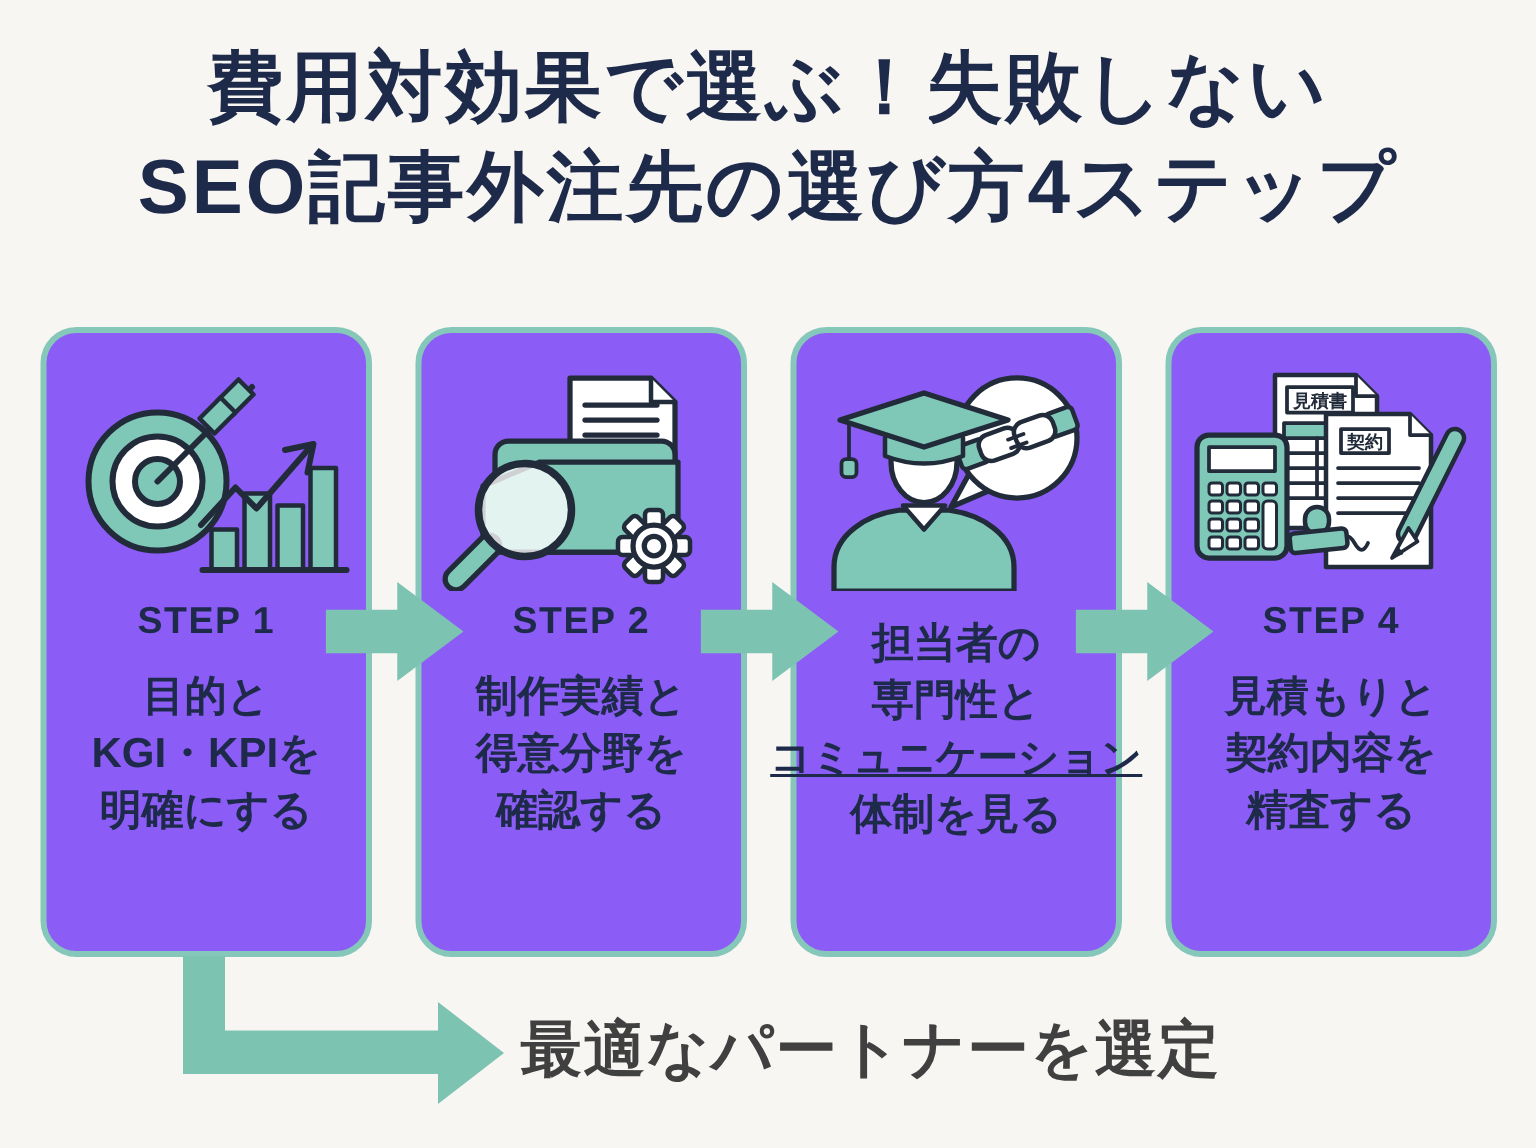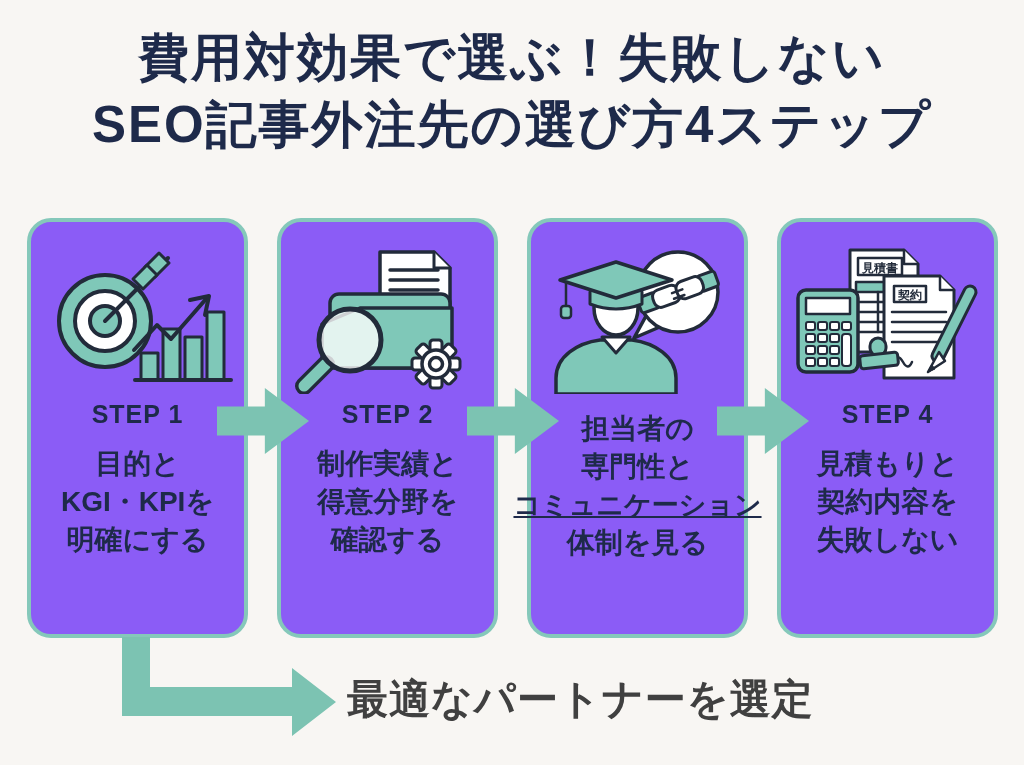--- a/index.html
+++ b/index.html
@@ -244,21 +244,21 @@
             <rect x="82" y="94" width="16" height="18" rx="8" fill="#7fc8b8" stroke-width="3"></rect>
             <rect x="72" y="110" width="38" height="13" rx="3" fill="#7fc8b8" stroke-width="3" transform="rotate(-6 91 116)"></rect>
           </g>
         </g>
       </svg>
     </div>
     <div class="step-label">STEP 4</div>
     <div class="step-lines">
       <div class="ln">見積もりと</div>
       <div class="ln">契約内容を</div>
-      <div class="ln">失敗しない</div>
+      <div class="ln">精査する</div>
     </div>
   </div>
 
   <div class="flow-arrow a1"></div>
   <div class="flow-arrow a2"></div>
   <div class="flow-arrow a3"></div>
 
   <svg class="bottom-arrow" viewBox="0 0 220 100">
     <polygon points="0,0 28,0 28,50 170,50 170,31 214,65 170,99 170,79 0,79" fill="#7cc3b2"></polygon>
   </svg>

